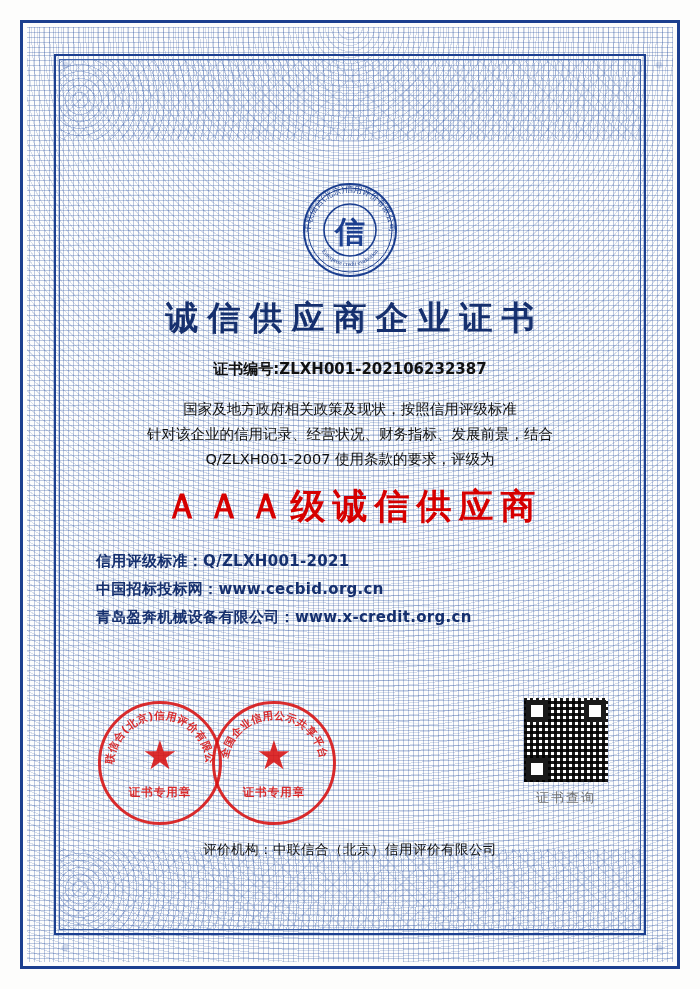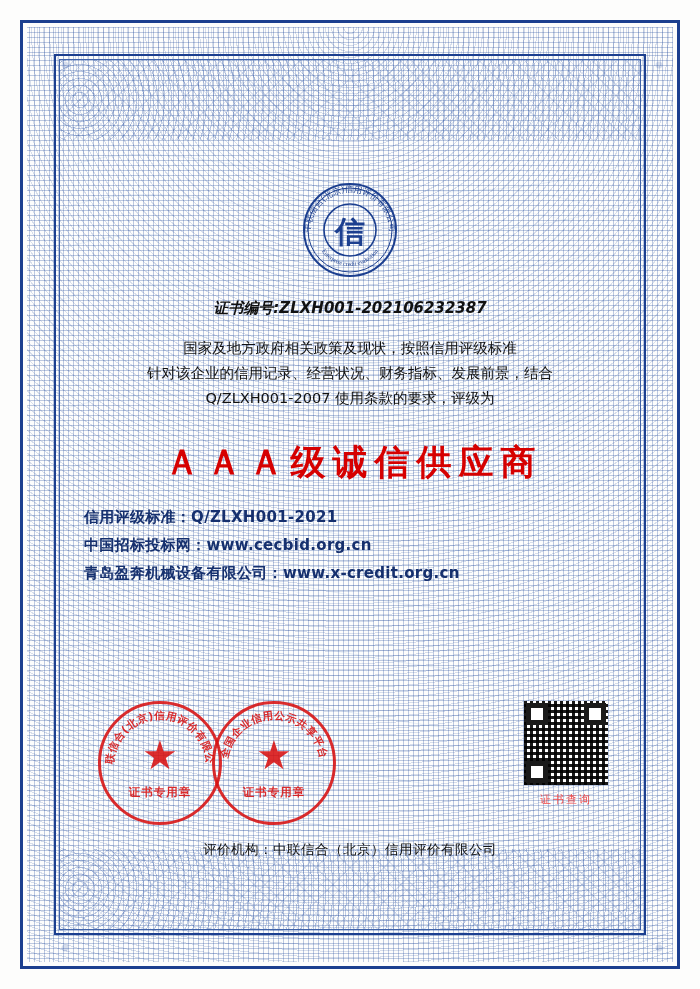--- a/index.html
+++ b/index.html
@@ -111,51 +111,50 @@
     color: #16306e;
     font-family: "Liberation Serif", serif;
     letter-spacing: .4px;
   }
   .cert-no {
     margin-top: 19px;
     font-size: 15px;
     color: #111;
     font-family: "DejaVu Sans", sans-serif;
     font-weight: bold;
-    font-style: italic;
   }
   .company {
     margin-top: 20px;
     font-size: 29px;
     font-weight: bold;
     color: #16306e;
     letter-spacing: 2px;
     font-family: "DejaVu Sans", sans-serif;
   }
   .desc {
     margin-top: 18px;
     font-size: 14.5px;
     color: #111;
     line-height: 25px;
     font-family: "DejaVu Sans", sans-serif;
   }
   .grade {
-    margin-top: 28px;
+    margin-top: 11px;
     font-size: 35px;
     font-weight: bold;
     color: #d60000;
     letter-spacing: 7px;
     font-family: "DejaVu Sans", sans-serif;
     text-indent: 7px;
   }
 
   .details {
     margin-top: 22px;
     text-align: left;
-    padding-left: 24px;
+    padding-left: 36px;
   }
   .details .line {
     font-size: 15px;
     color: #16306e;
     font-weight: bold;
     font-family: "DejaVu Sans", sans-serif;
     margin-bottom: 9px;
     letter-spacing: .3px;
   }
 
@@ -231,22 +230,22 @@
     width: 22px; height: 22px;
     background: #fff;
     border: 5px solid #1a1a1a;
     box-sizing: border-box;
   }
   .qr .eye.tl { left: 2px; top: 2px; }
   .qr .eye.tr { right: 2px; top: 2px; }
   .qr .eye.bl { left: 2px; bottom: 2px; }
   .qr-label {
     margin-top: 7px;
-    font-size: 11px;
-    color: #ef4444;
+    font-size: 13px;
+    color: #737373;
     font-family: "DejaVu Sans", sans-serif;
     letter-spacing: 2px;
   }
 
   .issuer {
     position: absolute;
     left: 0; right: 0;
     bottom: 70px;
     text-align: center;
     font-size: 13.5px;
@@ -308,20 +307,21 @@
         <text font-size="8.5" fill="#1c3f8f" font-family="DejaVu Sans, sans-serif">
           <textPath href="#arcTopE" startOffset="50%" text-anchor="middle">中联信合(北京)信用评价有限公司</textPath>
         </text>
         <text font-size="6" fill="#1c3f8f" font-family="Liberation Serif, serif">
           <textPath href="#arcBotE" startOffset="50%" text-anchor="middle">Enterprise credit evaluation</textPath>
         </text>
         <text x="50" y="62" text-anchor="middle" font-size="30" font-weight="bold" fill="#1c3f8f" font-family="DejaVu Sans, sans-serif">信</text>
       </svg>
     </div>
 
+    <div class="title-cn">诚信供应商企业证书</div>
 
     <div class="cert-no">证书编号:ZLXH001-202106232387</div>
 
 
     <div class="desc">
       <div>国家及地方政府相关政策及现状，按照信用评级标准</div>
       <div>针对该企业的信用记录、经营状况、财务指标、发展前景，结合</div>
       <div>Q/ZLXH001-2007 使用条款的要求，评级为</div>
     </div>
 

